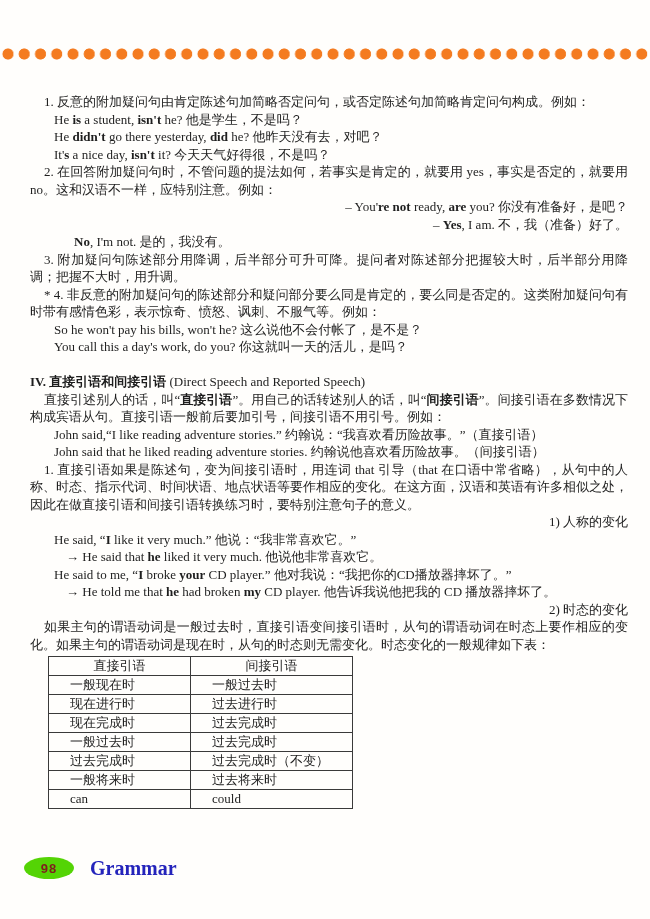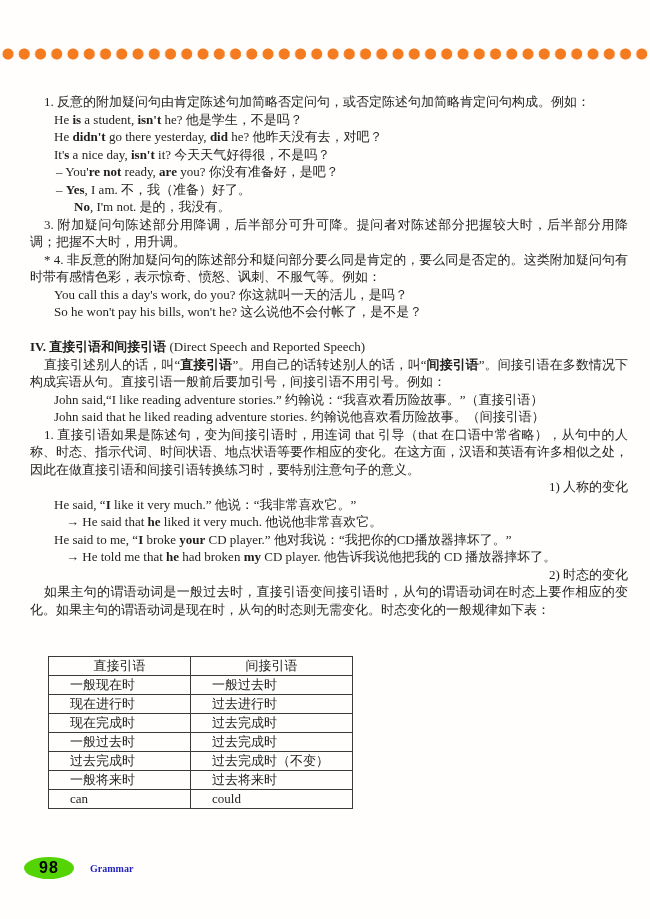--- a/index.html
+++ b/index.html
@@ -25,21 +25,21 @@
   }
   .content{
     position:absolute;top:93px;left:30px;width:598px;
     font-size:13px;line-height:17.5px;
     text-align:justify;
   }
   .line{margin:0;min-height:17.5px;}
   .para{text-indent:14px;}
   .ex{margin-left:24px;text-align:left;}
   .arrow{margin-left:36px;text-align:left;}
-  .dash{margin-left:26px;text-align:left;}
+  .dash{margin-left:26px;text-align:right;}
   .dash2{margin-left:44px;text-align:left;}
   .sub{margin-left:12px;text-align:right;}
   .heading{text-align:left;}
   .spacer{height:17.5px;}
   b{font-weight:bold;}
 
   .table-wrap{position:absolute;top:656px;left:48px;}
   table.tense{
     border-collapse:collapse;
     font-size:13px;
@@ -54,49 +54,50 @@
   table.tense th{width:108px;text-align:center;}
   table.tense td:first-child{width:108px;}
   table.tense td:last-child{min-width:128px;}
   table.tense td{text-align:left;padding-left:21px;}
 
   .footer{position:absolute;left:24px;top:855px;height:26px;display:flex;align-items:center;}
   .page-badge{
     display:inline-flex;align-items:center;justify-content:center;
     width:50px;height:22px;border-radius:50%;
     background:var(--green);
-    color:#000000;font-weight:bold;font-size:16px;
+    color:#7f1d1d;font-weight:bold;font-size:13px;
     font-family:"Liberation Sans","DejaVu Sans",sans-serif;
     letter-spacing:1px;
   }
   .footer-label{
     margin-left:16px;
-    color:var(--blue);font-weight:bold;font-size:10px;
+    color:var(--blue);font-weight:bold;font-size:20px;
     font-family:"Liberation Serif","DejaVu Serif",serif;
   }
 </style>
 </head>
 <body>
 
 <div class="page">
 
   <div class="dots"></div>
 
   <div class="content">
       <p class="line para"><span>1. 反意的附加疑问句由肯定陈述句加简略否定问句，或否定陈述句加简略肯定问句构成。例如：</span></p>
       <p class="line ex"><span>He </span><b>is</b><span> a student, </span><b>isn't</b><span> he? 他是学生，不是吗？</span></p>
       <p class="line ex"><span>He </span><b>didn't</b><span> go there yesterday, </span><b>did</b><span> he? 他昨天没有去，对吧？</span></p>
       <p class="line ex"><span>It'</span><b>s</b><span> a nice day, </span><b>isn't</b><span> it? 今天天气好得很，不是吗？</span></p>
+      <p class="line para"><span>2. 在回答附加疑问句时，不管问题的提法如何，若事实是肯定的，就要用 yes，事实是否定的，就要用 no。这和汉语不一样，应特别注意。例如：</span></p>
       <p class="line dash"><span>– You'</span><b>re not</b><span> ready, </span><b>are</b><span> you? 你没有准备好，是吧？</span></p>
       <p class="line dash"><span>– </span><b>Yes</b><span>, I am. 不，我（准备）好了。</span></p>
       <p class="line dash2"><b>No</b><span>, I'm not. 是的，我没有。</span></p>
       <p class="line para"><span>3. 附加疑问句陈述部分用降调，后半部分可升可降。提问者对陈述部分把握较大时，后半部分用降调；把握不大时，用升调。</span></p>
       <p class="line para"><span>* 4. 非反意的附加疑问句的陈述部分和疑问部分要么同是肯定的，要么同是否定的。这类附加疑问句有时带有感情色彩，表示惊奇、愤怒、讽刺、不服气等。例如：</span></p>
+      <p class="line ex"><span>So he won't pay his bills, won't he? 这么说他不会付帐了，是不是？</span></p>
       <p class="line ex"><span>You call this a day's work, do you? 你这就叫一天的活儿，是吗？</span></p>
-      <p class="line ex"><span>So he won't pay his bills, won't he? 这么说他不会付帐了，是不是？</span></p>
       <p class="line spacer"></p>
       <p class="line heading"><b>IV. 直接引语和间接引语</b><span> (Direct Speech and Reported Speech)</span></p>
       <p class="line para"><span>直接引述别人的话，叫“</span><b>直接引语</b><span>”。用自己的话转述别人的话，叫“</span><b>间接引语</b><span>”。间接引语在多数情况下构成宾语从句。直接引语一般前后要加引号，间接引语不用引号。例如：</span></p>
       <p class="line ex"><span>John said,“I like reading adventure stories.”  约翰说：“我喜欢看历险故事。”（直接引语）</span></p>
       <p class="line ex"><span>John said that he liked reading adventure stories. 约翰说他喜欢看历险故事。（间接引语）</span></p>
       <p class="line para"><span>1. 直接引语如果是陈述句，变为间接引语时，用连词 that 引导（that 在口语中常省略），从句中的人称、时态、指示代词、时间状语、地点状语等要作相应的变化。在这方面，汉语和英语有许多相似之处，因此在做直接引语和间接引语转换练习时，要特别注意句子的意义。</span></p>
       <p class="line sub"><span>1) 人称的变化</span></p>
       <p class="line ex"><span>He said, “</span><b>I</b><span> like it very much.”  他说：“我非常喜欢它。”</span></p>
       <p class="line arrow"><span>→ He said that </span><b>he</b><span> liked it very much. 他说他非常喜欢它。</span></p>
       <p class="line ex"><span>He said to me, “</span><b>I</b><span> broke </span><b>your</b><span> CD player.”  他对我说：“我把你的CD播放器摔坏了。”</span></p>

